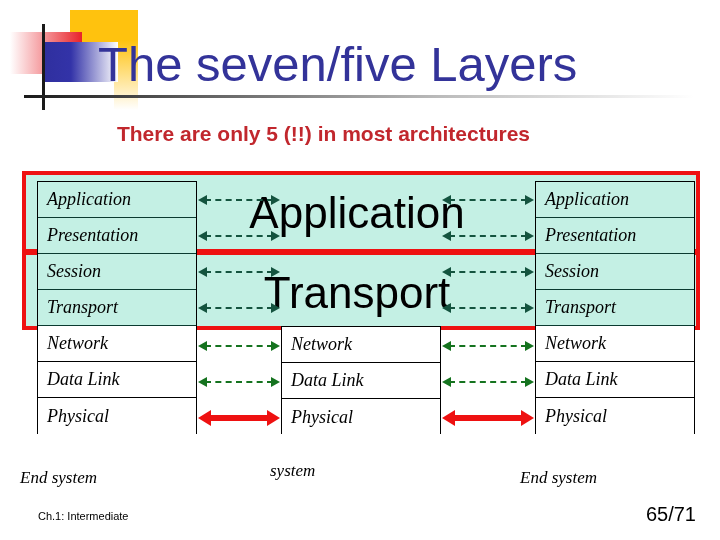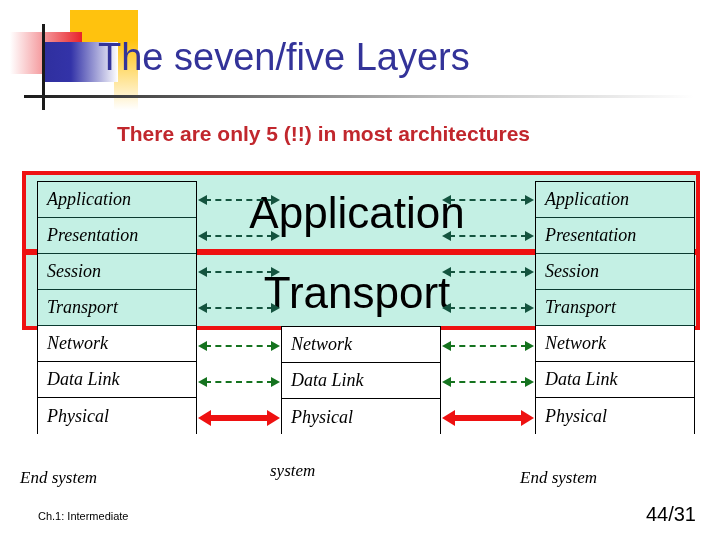--- a/index.html
+++ b/index.html
@@ -38,21 +38,21 @@
     background: #1a1a1a;
   }
   .logo-hline {
     position: absolute; left: 24px; top: 95px; width: 670px; height: 3px;
     background: linear-gradient(to right, #1a1a1a 0%, #555 22%, #bbbbbb 62%, #ffffff 100%);
   }
 
   
   #slide-title {
     position: absolute; left: 98px; top: 36px;
-    font-size: 38px; color: #333399; letter-spacing: 0px;
+    font-size: 49px; color: #333399; letter-spacing: 0px;
     white-space: nowrap;
   }
   #slide-subtitle {
     position: absolute; left: 0; top: 122px; width: 647px;
     text-align: center;
     font-size: 21px; color: #C1272D; font-weight: bold;
   }
 
   
   .red-box {
@@ -284,13 +284,13 @@
   <div class="head red right"></div>
 </div>
 
 <div id="caption-left" class="caption">End system</div>
 <div id="caption-center" class="caption">
   <div>system</div>
 </div>
 <div id="caption-right" class="caption">End system</div>
 
 <div id="footer-chapter">Ch.1: Intermediate</div>
-<div id="page-number">44/31</div>
+<div id="page-number">65/71</div>
 
 </body></html>

